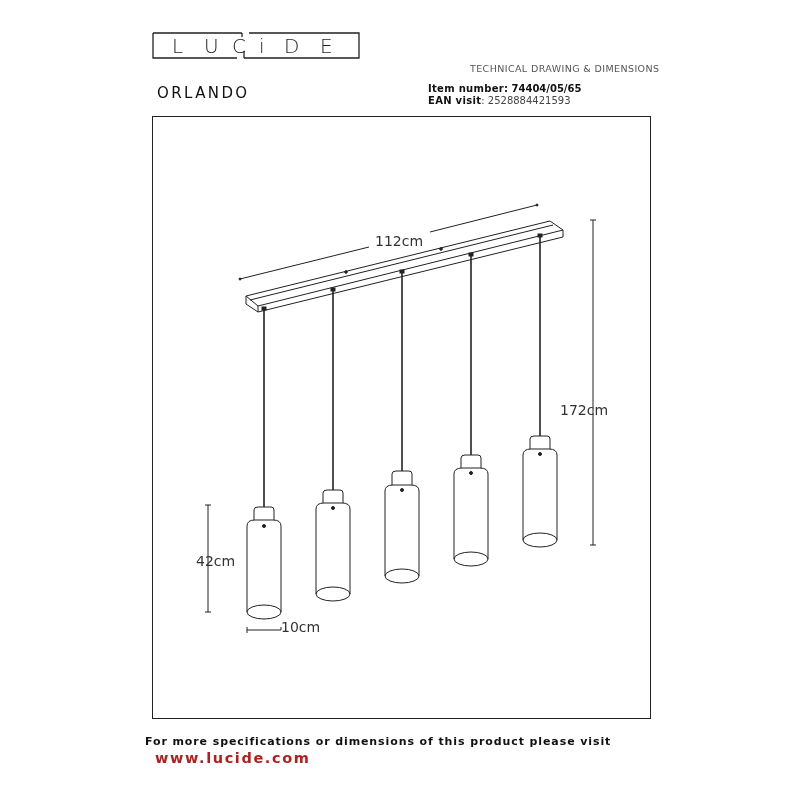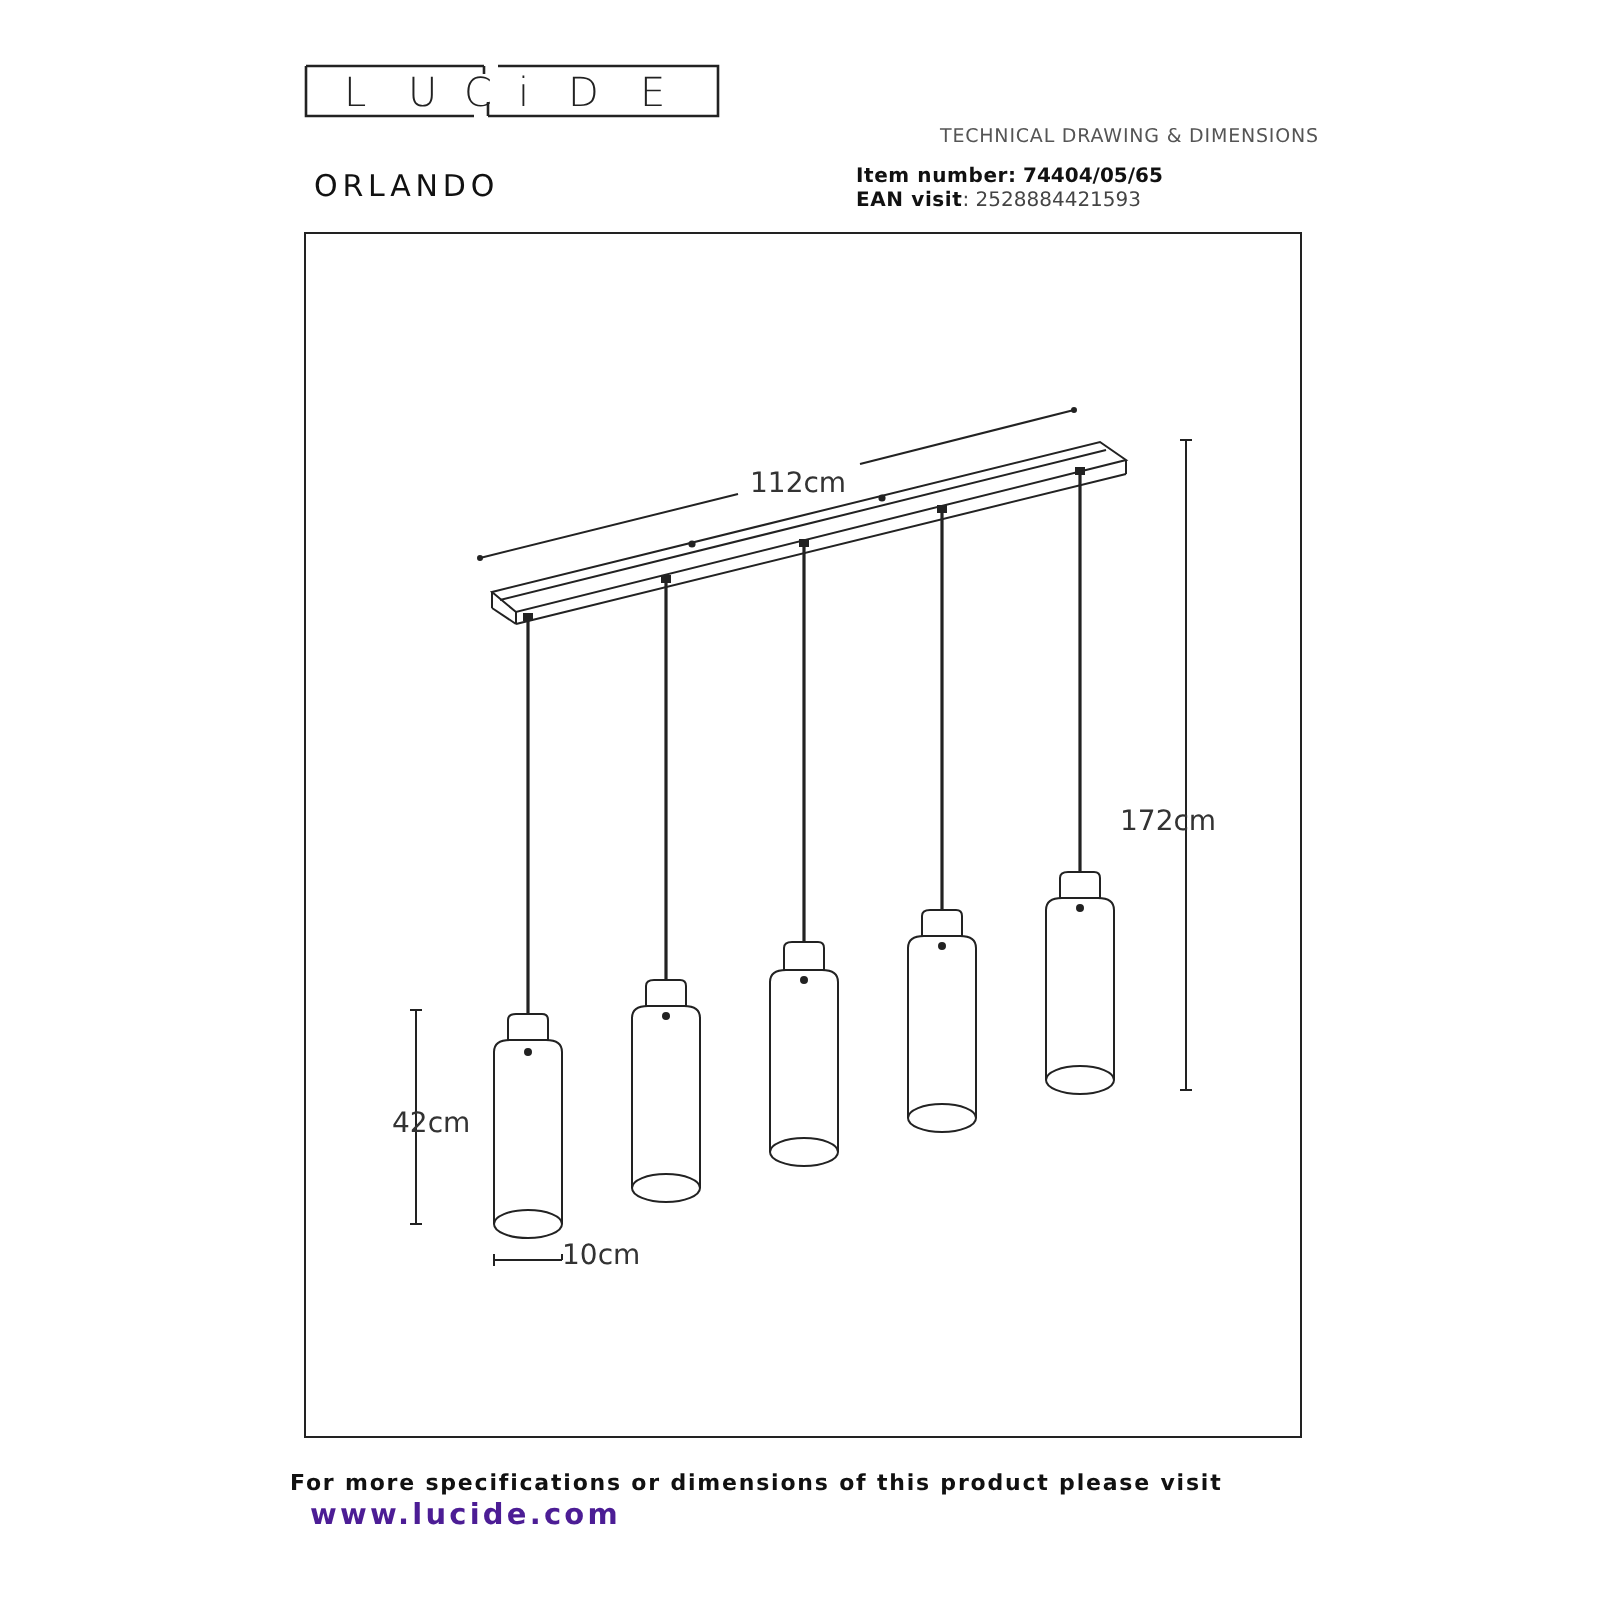--- a/index.html
+++ b/index.html
@@ -7,21 +7,21 @@
     .logo { position:absolute; left:152px; top:31px; width:208px; height:29px; }
     .header-right { position:absolute; left:470px; top:34px; font-size:9.5px; letter-spacing:0.4px; color:#555; font-family:"DejaVu Sans", sans-serif;margin-top:29px; }
     .product-name { position:absolute; left:157px; top:84px; font-size:15px; font-weight:normal; letter-spacing:2.4px; color:#111; }
     .meta { position:absolute; left:384px; top:83px; font-size:10px; line-height:12px; color:#111;margin-left:44px; }
     .meta b { font-weight:bold; letter-spacing:0.3px; }
     .meta .val { color:#444; font-weight:normal; }
     .meta .val-bold { font-weight:bold; color:#111; }
     .frame { position:absolute; left:152px; top:116px; width:499px; height:603px; border:1.5px solid #222; box-sizing:border-box; }
     .drawing { position:absolute; left:0; top:0; width:800px; height:800px; pointer-events:none; }
     .footer-line { position:absolute; left:145px; top:735px; font-size:11px; font-weight:bold; letter-spacing:0.9px; color:#111; }
-    .footer-url { position:absolute; left:155px; top:750px; font-size:14.5px; font-weight:bold; letter-spacing:1.6px; color:#4c1d95; }
+    .footer-url { position:absolute; left:155px; top:750px; font-size:14.5px; font-weight:bold; letter-spacing:1.6px; color:#b91c1c; }
     .dim-label { font-family:"DejaVu Sans", sans-serif; fill:#333; }
   </style>
 </head>
 <body>
 
 <svg class="logo" viewBox="0 0 208 29" xmlns="http://www.w3.org/2000/svg">
 
   <path d="M1,2 H90 M97,2 H207 V27 H92 M85,27 H1 V2" fill="none" stroke="#222" stroke-width="1.3"></path>
   <path d="M90,2 V6" stroke="#222" stroke-width="1.3"></path>
   <path d="M92,27 V20" stroke="#222" stroke-width="1.3"></path>

